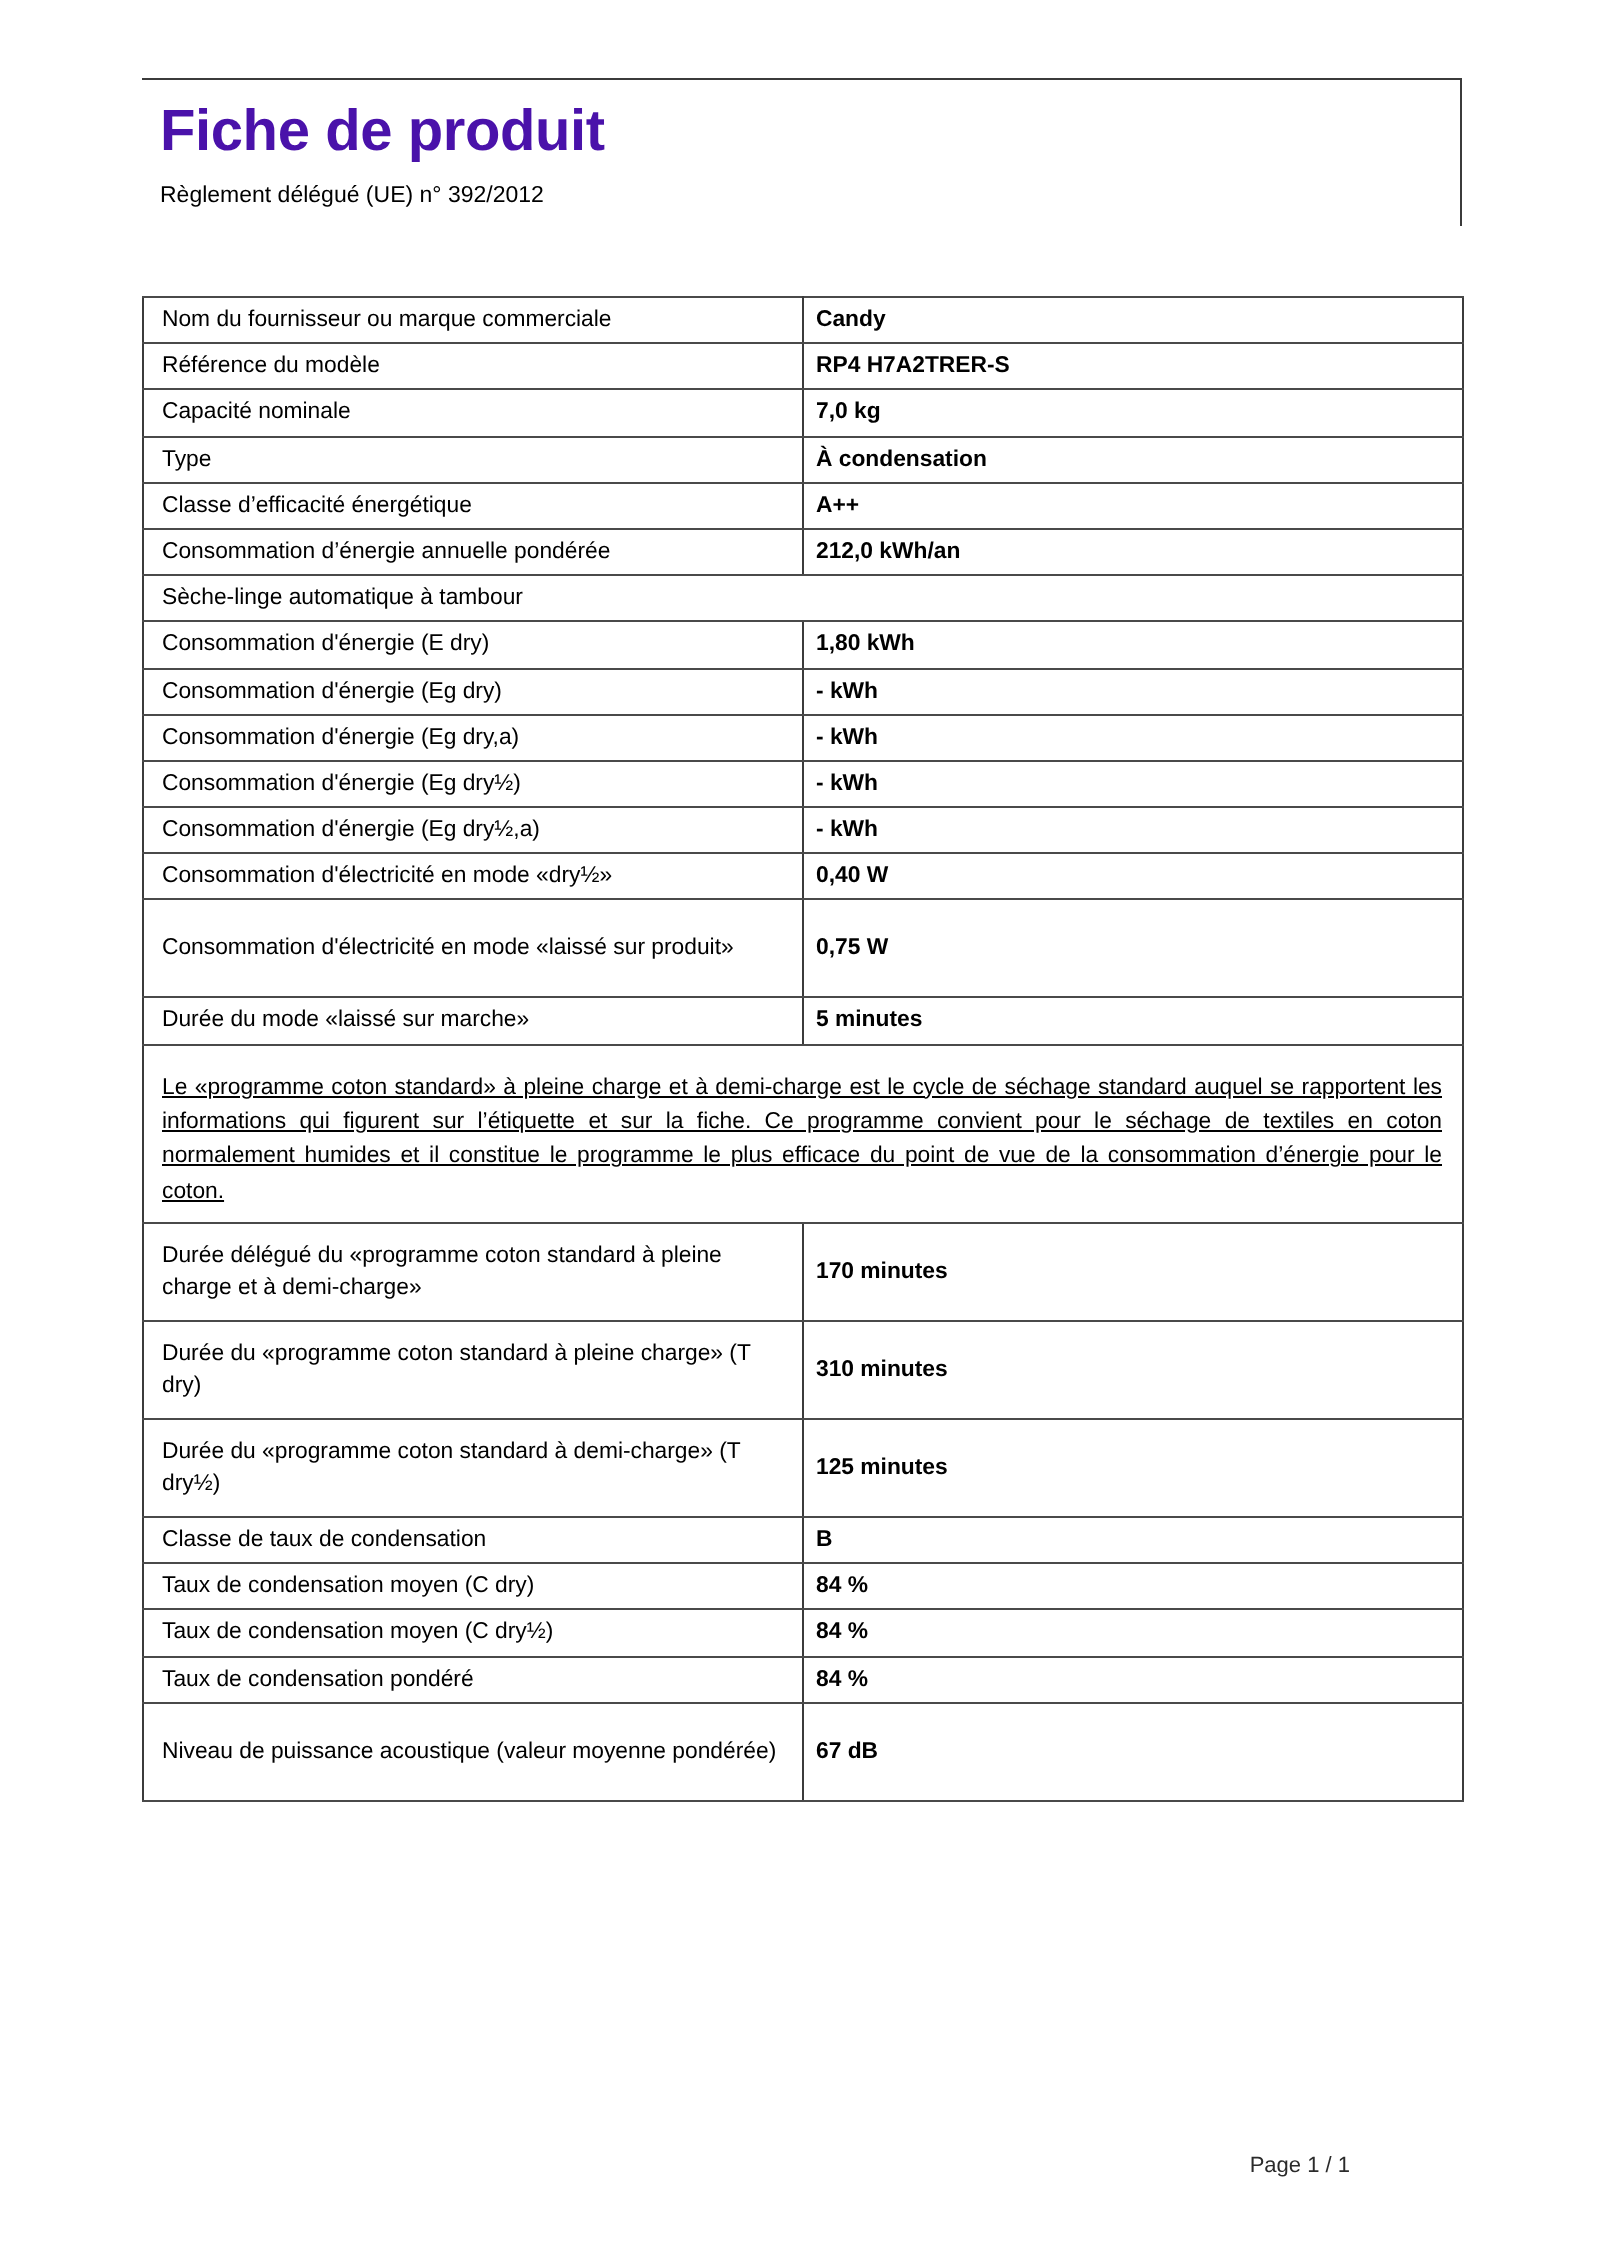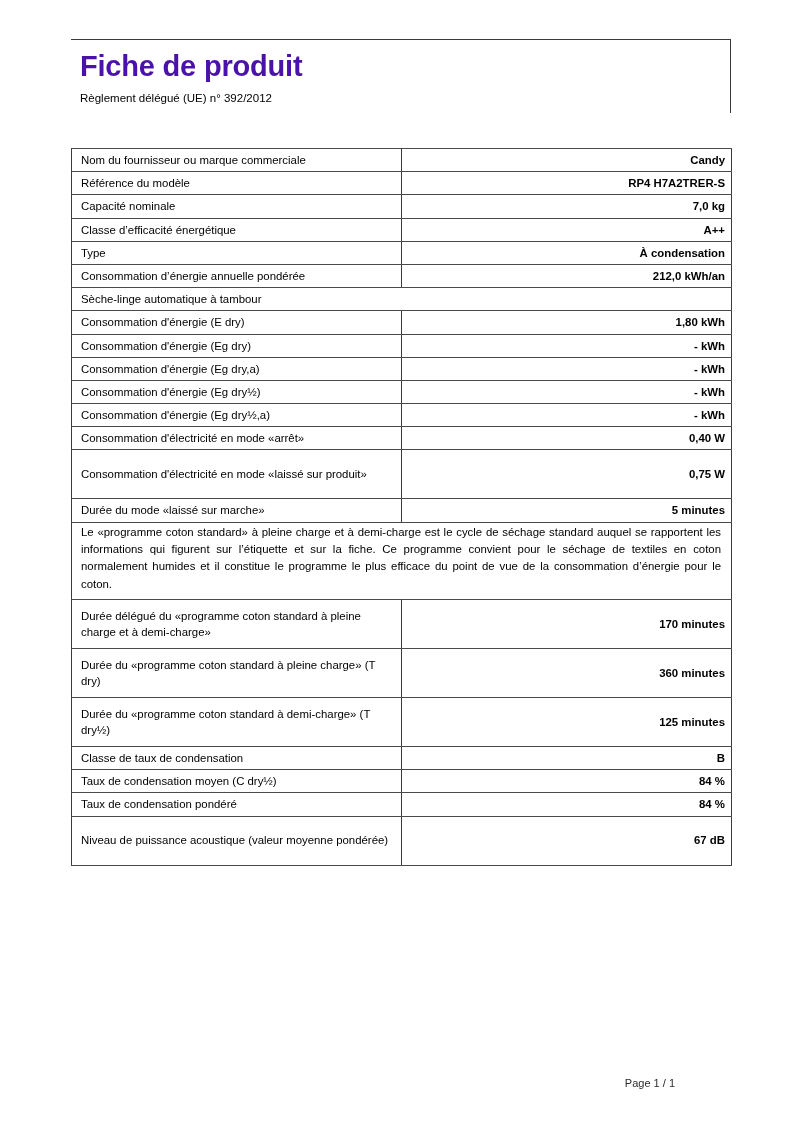--- a/index.html
+++ b/index.html
@@ -77,34 +77,35 @@
     line-height: 1.42;
     padding: 0;
   }
 
   td.label {
     text-align: left;
     padding: 3px 8px 3px 9px;
     border-right: 1.3px solid #3b3b3b;
   }
   td.value {
-    text-align: right;
+    text-align: left;
     font-weight: bold;
     padding: 3px 6px;
   }
   td.full {
     text-align: left;
     padding: 3px 9px;
   }
   td.para {
     text-align: justify;
-    padding: 1px 10px 6px 9px;
+    padding: 13px 10px 6px 9px;
     font-size: 11.4px;
     line-height: 1.52;
     hyphens: auto;
+    text-decoration: underline;
   }
 
   .tall { height: 42px; }
 
   
   .footer {
     position: absolute;
     right: 71px;
     top: 1077px;
     font-family: Liberation Sans, sans-serif;
@@ -135,28 +136,28 @@
         </tr>
         <tr>
           <td class="label">Référence du modèle</td>
           <td class="value">RP4 H7A2TRER-S</td>
         </tr>
         <tr>
           <td class="label">Capacité nominale</td>
           <td class="value">7,0 kg</td>
         </tr>
         <tr>
+          <td class="label">Type</td>
+          <td class="value">À condensation</td>
+        </tr>
+        <tr>
           <td class="label">Classe d’efficacité énergétique</td>
           <td class="value">A++</td>
         </tr>
         <tr>
-          <td class="label">Type</td>
-          <td class="value">À condensation</td>
-        </tr>
-        <tr>
           <td class="label">Consommation d’énergie annuelle pondérée</td>
           <td class="value">212,0 kWh/an</td>
         </tr>
         <tr>
           <td class="full" colspan="2">Sèche-linge automatique à tambour</td>
         </tr>
         <tr>
           <td class="label">Consommation d'énergie (E dry)</td>
           <td class="value">1,80 kWh</td>
         </tr>
@@ -170,51 +171,55 @@
         </tr>
         <tr>
           <td class="label">Consommation d'énergie (Eg dry½)</td>
           <td class="value">- kWh</td>
         </tr>
         <tr>
           <td class="label">Consommation d'énergie (Eg dry½,a)</td>
           <td class="value">- kWh</td>
         </tr>
         <tr>
-          <td class="label">Consommation d'électricité en mode «arrêt»</td>
+          <td class="label">Consommation d'électricité en mode «dry½»</td>
           <td class="value">0,40 W</td>
         </tr>
         <tr>
           <td class="label tall">Consommation d'électricité en mode «laissé sur produit»</td>
           <td class="value tall">0,75 W</td>
         </tr>
         <tr>
           <td class="label">Durée du mode «laissé sur marche»</td>
           <td class="value">5 minutes</td>
         </tr>
         <tr>
           <td class="para" colspan="2">Le «programme coton standard» à pleine charge et à demi-charge est le cycle de séchage standard auquel se rapportent les informations qui figurent sur l’étiquette et sur la fiche. Ce programme convient pour le séchage de textiles en coton normalement humides et il constitue le programme le plus efficace du point de vue de la consommation d’énergie pour le coton.</td>
         </tr>
         <tr>
           <td class="label tall">Durée délégué du «programme coton standard à pleine charge et à demi-charge»</td>
           <td class="value tall">170 minutes</td>
         </tr>
         <tr>
           <td class="label tall">Durée du «programme coton standard à pleine charge» (T dry)</td>
-          <td class="value tall">360 minutes</td>
+          <td class="value tall">310 minutes</td>
         </tr>
         <tr>
           <td class="label tall">Durée du «programme coton standard à demi-charge» (T dry½)</td>
           <td class="value tall">125 minutes</td>
         </tr>
         <tr>
           <td class="label">Classe de taux de condensation</td>
           <td class="value">B</td>
         </tr>
         <tr>
+          <td class="label">Taux de condensation moyen (C dry)</td>
+          <td class="value">84 %</td>
+        </tr>
+        <tr>
           <td class="label">Taux de condensation moyen (C dry½)</td>
           <td class="value">84 %</td>
         </tr>
         <tr>
           <td class="label">Taux de condensation pondéré</td>
           <td class="value">84 %</td>
         </tr>
         <tr>
           <td class="label tall">Niveau de puissance acoustique (valeur moyenne pondérée)</td>
           <td class="value tall">67 dB</td>

